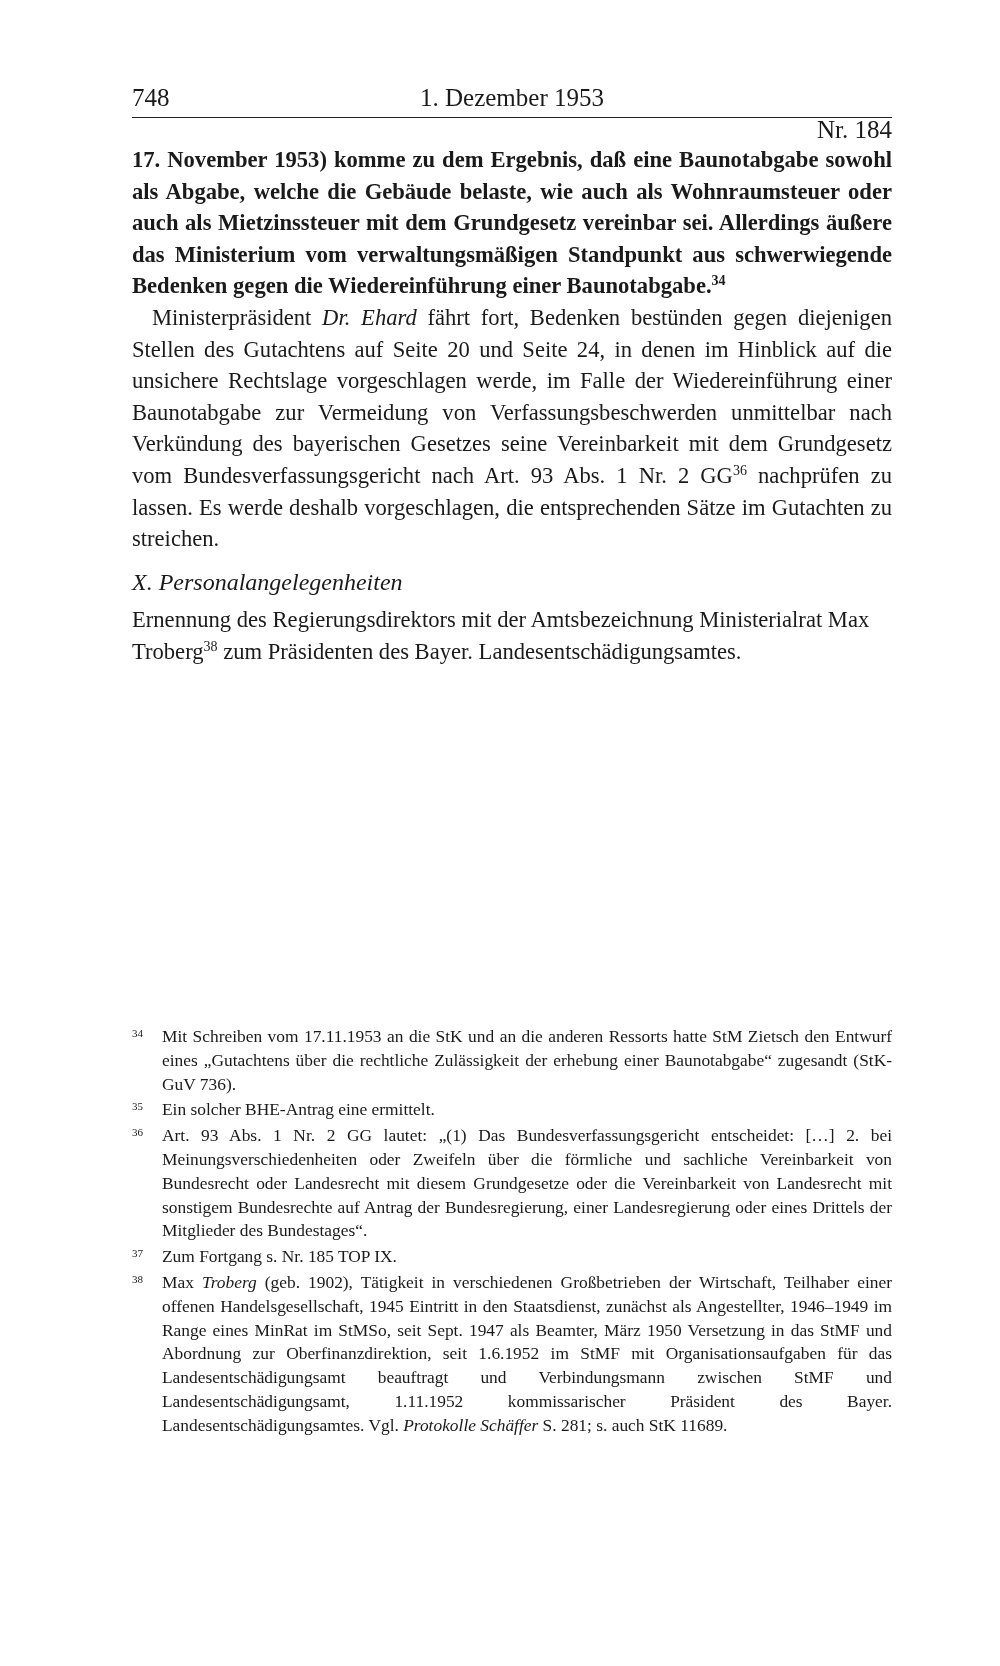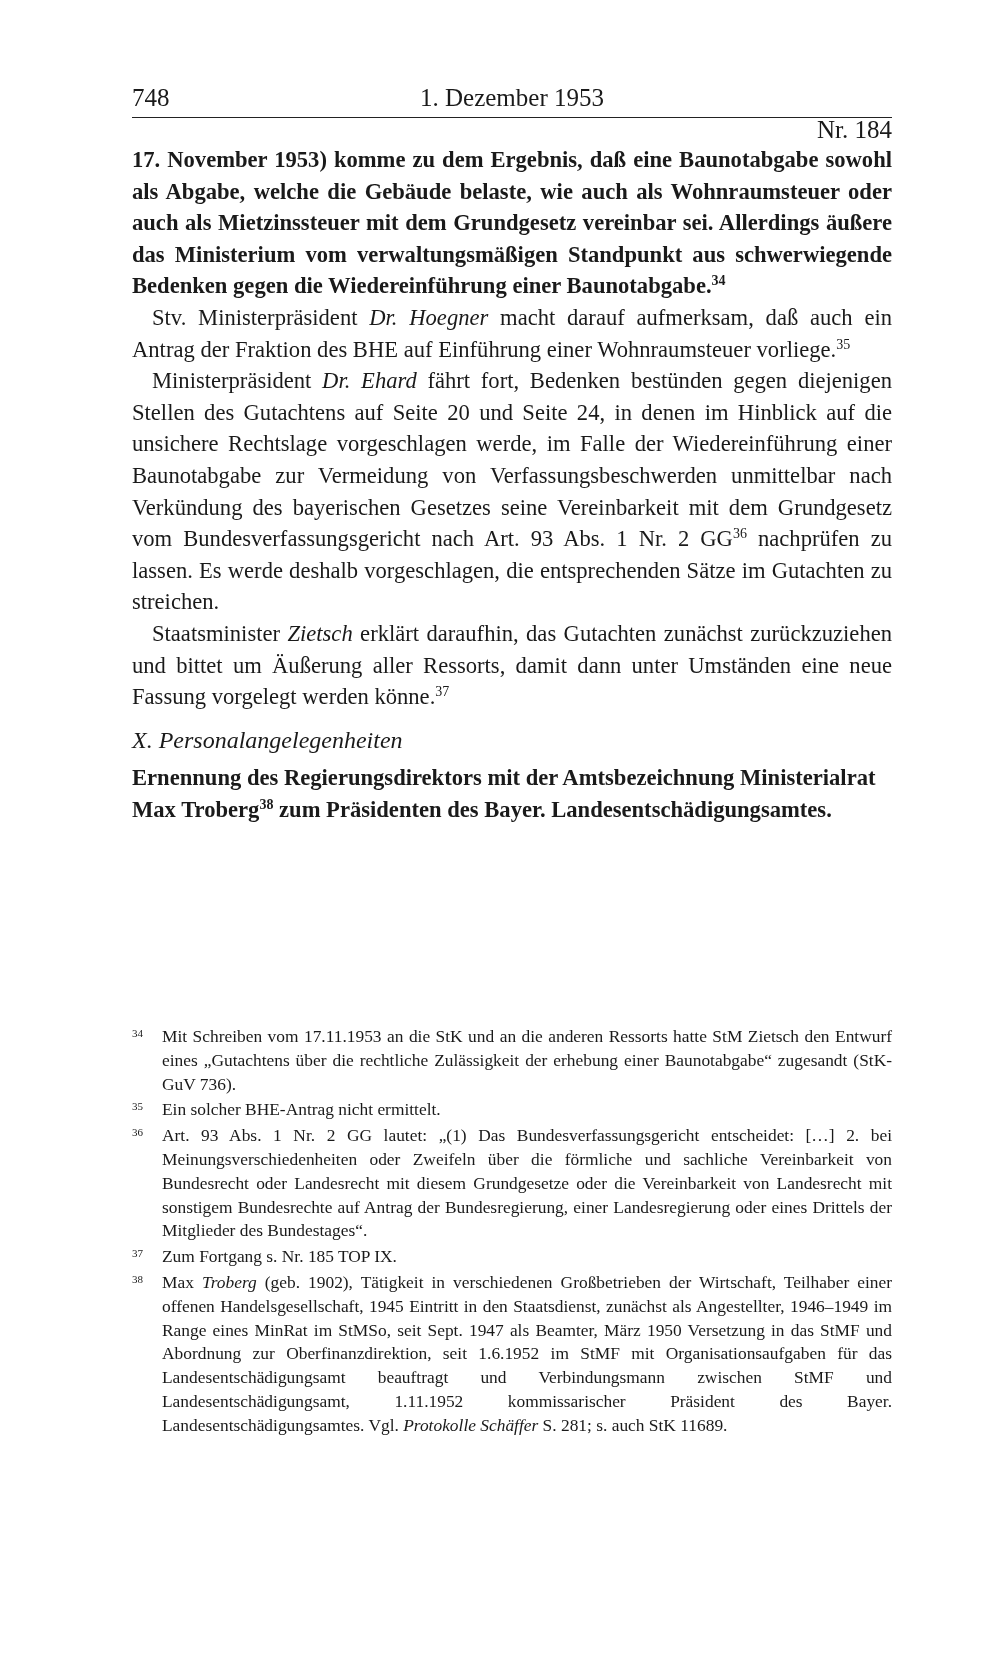--- a/index.html
+++ b/index.html
@@ -8,21 +8,21 @@
     .header { position: absolute; top: 84px; left: 0; width: 760px; height: 30px; font-size: 25px; }
     .header .left { position: absolute; left: 0; top: 0; }
     .header .center { position: absolute; left: 0; width: 760px; text-align: center; top: 0; }
     .header .right { position: absolute; right: 0; top: 8px; margin-top: 24px; }
     .header-rule { position: absolute; top: 117px; left: 0; width: 760px; height: 0; border-top: 1.2px solid #222; }
     .body-text { position: absolute; top: 144px; left: 0; width: 760px; font-size: 22.6px; line-height: 31.6px; text-align: justify; hyphens: manual; }
     .body-text p { margin: 0; text-indent: 20px; }
     .body-text p.first { text-indent: 0; font-weight: bold; }
     .body-text sup, .footnotes sup { font-size: 0.62em; line-height: 0; vertical-align: 0.55em; }
     .section-heading { font-style: italic; margin: 12px 0 6px 0 !important; text-indent: 0 !important; font-size: 24px; }
-    .section-body { text-indent: 0 !important; text-align: left; font-weight: bold; }
+    .section-body { text-indent: 0 !important; text-align: left; }
     i { font-style: italic; }
     .footnotes { position: absolute; top: 1025px; left: 0; width: 760px; font-size: 17.4px; line-height: 23.8px; text-align: justify; }
     .fn { position: relative; padding-left: 30px; margin: 0 0 2px 0; }
     .fn .num { position: absolute; left: 0; top: -3px; font-size: 11px; }
   </style>
 </head>
 <body>
 
 <div class="page">
 
@@ -31,42 +31,36 @@
     <span class="center">1. Dezember 1953</span>
     <span class="right">Nr. 184</span>
   </div>
   <div class="header-rule"></div>
 
   <div class="body-text">
     <p class="first">
       <span>17. November 1953) komme zu dem Ergebnis, daß eine Baunotabgabe sowohl als Abgabe, welche die Gebäude belaste, wie auch als Wohnraumsteuer oder auch als Mietzinssteuer mit dem Grundgesetz vereinbar sei. Allerdings äußere das Ministerium vom verwaltungsmäßigen Standpunkt aus schwerwiegende Bedenken gegen die Wiedereinführung einer Baunotabgabe.</span><sup>34</sup>
     </p>
     <p>
-      <span>Stv. Ministerpräsident </span><i>Dr. Hoegner</i><span> macht darauf aufmerksam, daß auch ein Antrag der Fraktion des BHE auf Einführung einer Wohnraumsteuer vorliege.</span><sup>35</sup>
-    </p>
-    <p>
       <span>Ministerpräsident </span><i>Dr. Ehard</i><span> fährt fort, Bedenken bestünden gegen diejenigen Stellen des Gutachtens auf Seite 20 und Seite 24, in denen im Hinblick auf die unsichere Rechtslage vorgeschlagen werde, im Falle der Wiedereinführung einer Baunotabgabe zur Vermeidung von Verfassungsbeschwerden unmittelbar nach Verkündung des bayerischen Gesetzes seine Vereinbarkeit mit dem Grundgesetz vom Bundesverfassungsgericht nach Art. 93 Abs. 1 Nr. 2 GG</span><sup>36</sup><span> nachprüfen zu lassen. Es werde deshalb vorgeschlagen, die entsprechenden Sätze im Gutachten zu streichen.</span>
-    </p>
-    <p>
-      <span>Staatsminister </span><i>Zietsch</i><span> erklärt daraufhin, das Gutachten zunächst zurückzuziehen und bittet um Äußerung aller Ressorts, damit dann unter Umständen eine neue Fassung vorgelegt werden könne.</span><sup>37</sup>
     </p>
     <p class="section-heading">X.  Personalangelegenheiten</p>
     <p class="section-body">
       <span>Ernennung des Regierungsdirektors mit der Amtsbezeichnung Ministerialrat Max Troberg</span><sup>38</sup><span> zum Präsidenten des Bayer. Landesentschädigungsamtes.</span>
     </p>
   </div>
 
   <div class="footnotes">
     <div class="fn">
       <span class="num">34</span>
       <span>Mit Schreiben vom 17.11.1953 an die StK und an die anderen Ressorts hatte StM Zietsch den Entwurf eines „Gutachtens über die rechtliche Zulässigkeit der erhebung einer Baunotabgabe“ zugesandt (StK-GuV 736).</span>
     </div>
     <div class="fn">
       <span class="num">35</span>
-      <span>Ein solcher BHE-Antrag nicht ermittelt.</span>
+      <span>Ein solcher BHE-Antrag eine ermittelt.</span>
     </div>
     <div class="fn">
       <span class="num">36</span>
       <span>Art. 93 Abs. 1 Nr. 2 GG lautet: „(1) Das Bundesverfassungsgericht entscheidet: […] 2. bei Meinungsverschiedenheiten oder Zweifeln über die förmliche und sachliche Vereinbarkeit von Bundesrecht oder Landesrecht mit diesem Grundgesetze oder die Vereinbarkeit von Landesrecht mit sonstigem Bundesrechte auf Antrag der Bundesregierung, einer Landesregierung oder eines Drittels der Mitglieder des Bundestages“.</span>
     </div>
     <div class="fn">
       <span class="num">37</span>
       <span>Zum Fortgang s. Nr. 185 TOP IX.</span>
     </div>
     <div class="fn">

